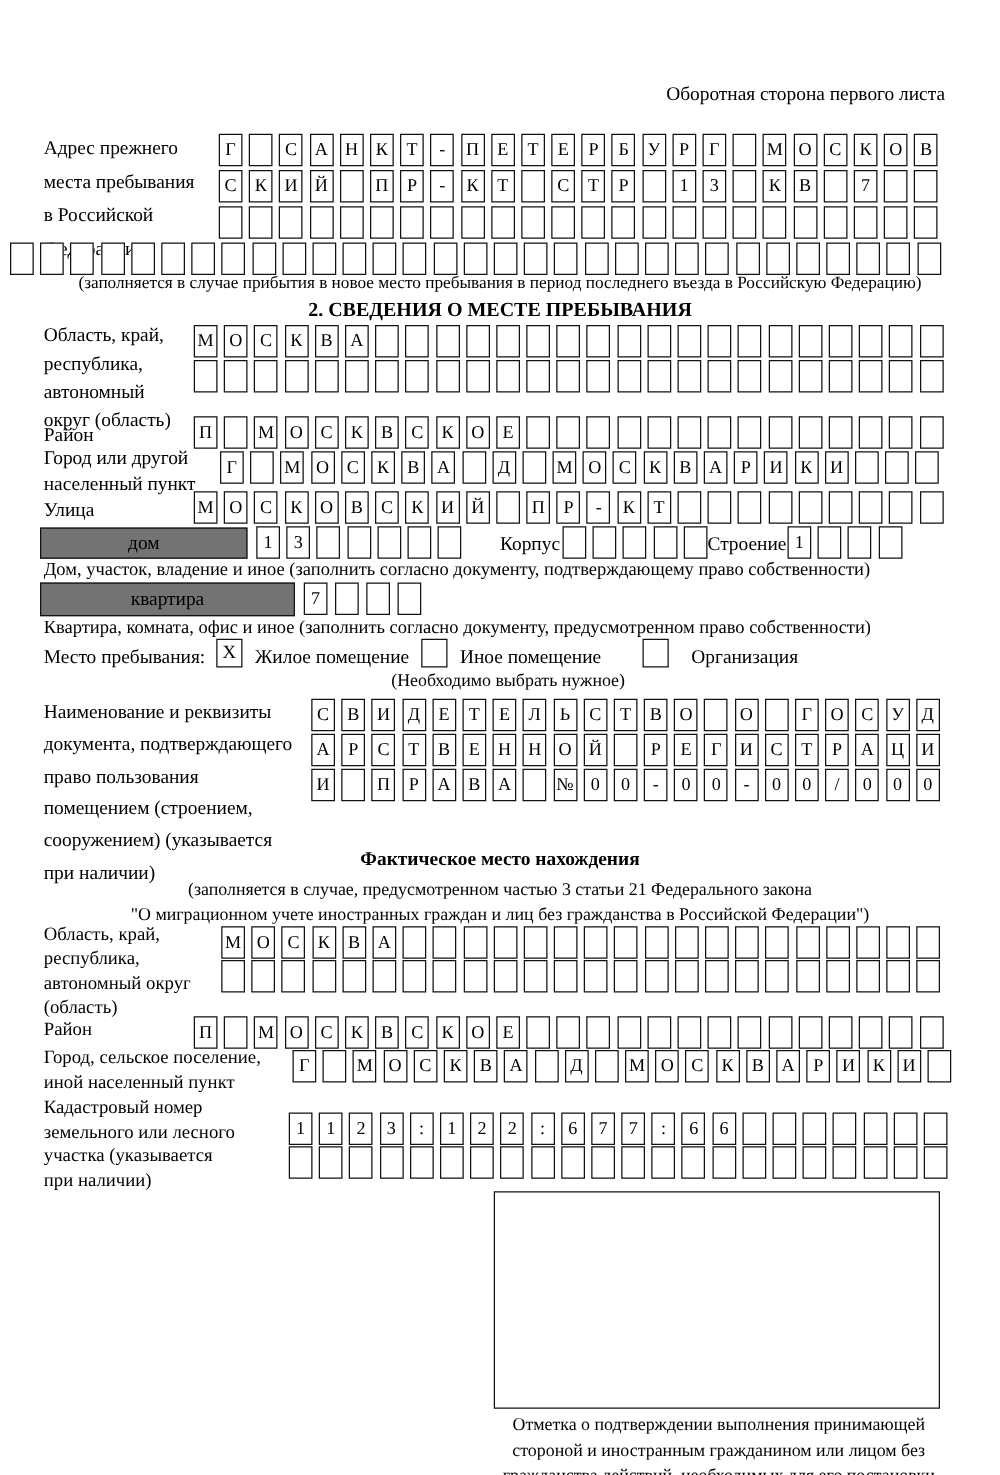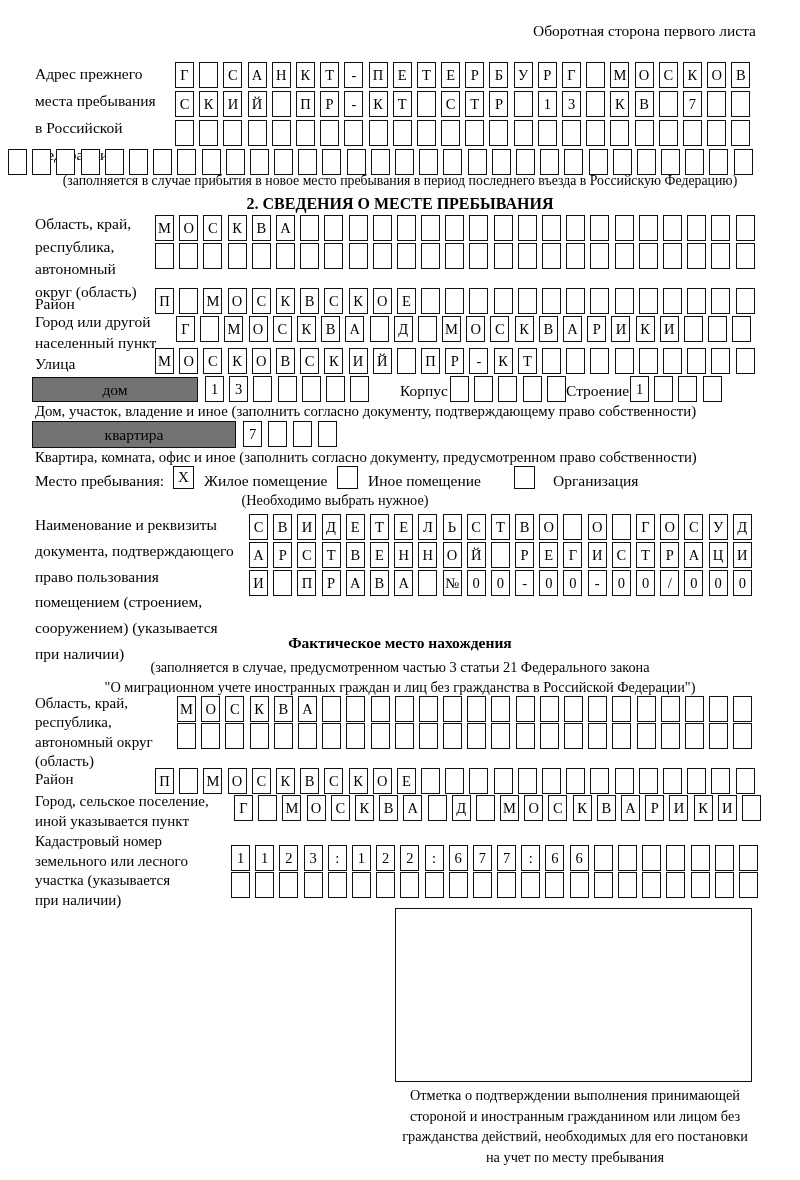--- a/index.html
+++ b/index.html
@@ -1,18 +1,18 @@
 <!DOCTYPE html>
 <html><head>
 <meta charset="utf-8">
 <style>
   html,body{margin:0;padding:0;background:#fff;}
   #page{position:relative;width:800px;height:1180px;background:#fff;color:#000;
         font-family:"Liberation Serif",serif;overflow:hidden;}
-  .abs{position:absolute;}
+  .abs{position:absolute;margin-top:45px;}
   .lines{white-space:pre-line;}
   .lbl{font-size:15.5px;line-height:26px;}
   .cellrow{display:flex;column-gap:5.2px;}
   .cell{box-sizing:border-box;width:19px;height:26px;border:1.6px solid #111;
         display:flex;align-items:center;justify-content:center;
         font-size:14.5px;background:#fff;flex:0 0 auto;}
   .chk{box-sizing:border-box;width:21px;height:23px;border:1.6px solid #111;
        display:flex;align-items:center;justify-content:center;font-size:15px;}
   .bigbox{box-sizing:border-box;border:1.7px solid #111;display:flex;
           align-items:center;justify-content:center;font-size:15.5px;background:#737373;}
@@ -328,21 +328,21 @@
     </div>
   <div class="abs" style="left:35px;top:449px;font-size:14.8px">Квартира, комната, офис и иное (заполнить согласно документу, предусмотренном право собственности)</div>
 
   <div class="abs lbl" style="left:35px;top:468px">Место пребывания:</div>
   <div class="abs chk" style="left:173px;top:466px">X</div>
   <div class="abs lbl" style="left:204px;top:468px">Жилое помещение</div>
   <div class="abs chk" style="left:337px;top:466px"></div>
   <div class="abs lbl" style="left:368px;top:468px">Иное помещение</div>
   <div class="abs chk" style="left:514px;top:466px"></div>
   <div class="abs lbl" style="left:553px;top:468px">Организация</div>
-  <div class="abs" style="left:170px;top:492px;width:330px;text-align:center;font-size:14.3px">(Необходимо выбрать нужное)</div>
+  <div class="abs" style="left:170px;top:492px;width:330px;text-align:right;font-size:14.3px">(Необходимо выбрать нужное)</div>
 
   <div class="abs lbl lines" style="left:35px;top:512px;line-height:25.8px">Наименование и реквизиты
 документа, подтверждающего
 право пользования
 помещением (строением,
 сооружением) (указывается
 при наличии)</div>
   <div class="abs cellrow" style="left:249px;top:514px">
       <span class="cell">С</span>
       <span class="cell">В</span>
@@ -497,21 +497,21 @@
       <span class="cell"></span>
       <span class="cell"></span>
       <span class="cell"></span>
       <span class="cell"></span>
       <span class="cell"></span>
       <span class="cell"></span>
       <span class="cell"></span>
     </div>
 
   <div class="abs lines" style="left:35px;top:792px;font-size:15px;line-height:19.5px">Город, сельское поселение,
-иной указывается пункт</div>
+иной населенный пункт</div>
   <div class="abs cellrow" style="left:234px;top:795px">
       <span class="cell">Г</span>
       <span class="cell"></span>
       <span class="cell">М</span>
       <span class="cell">О</span>
       <span class="cell">С</span>
       <span class="cell">К</span>
       <span class="cell">В</span>
       <span class="cell">А</span>
       <span class="cell"></span>

